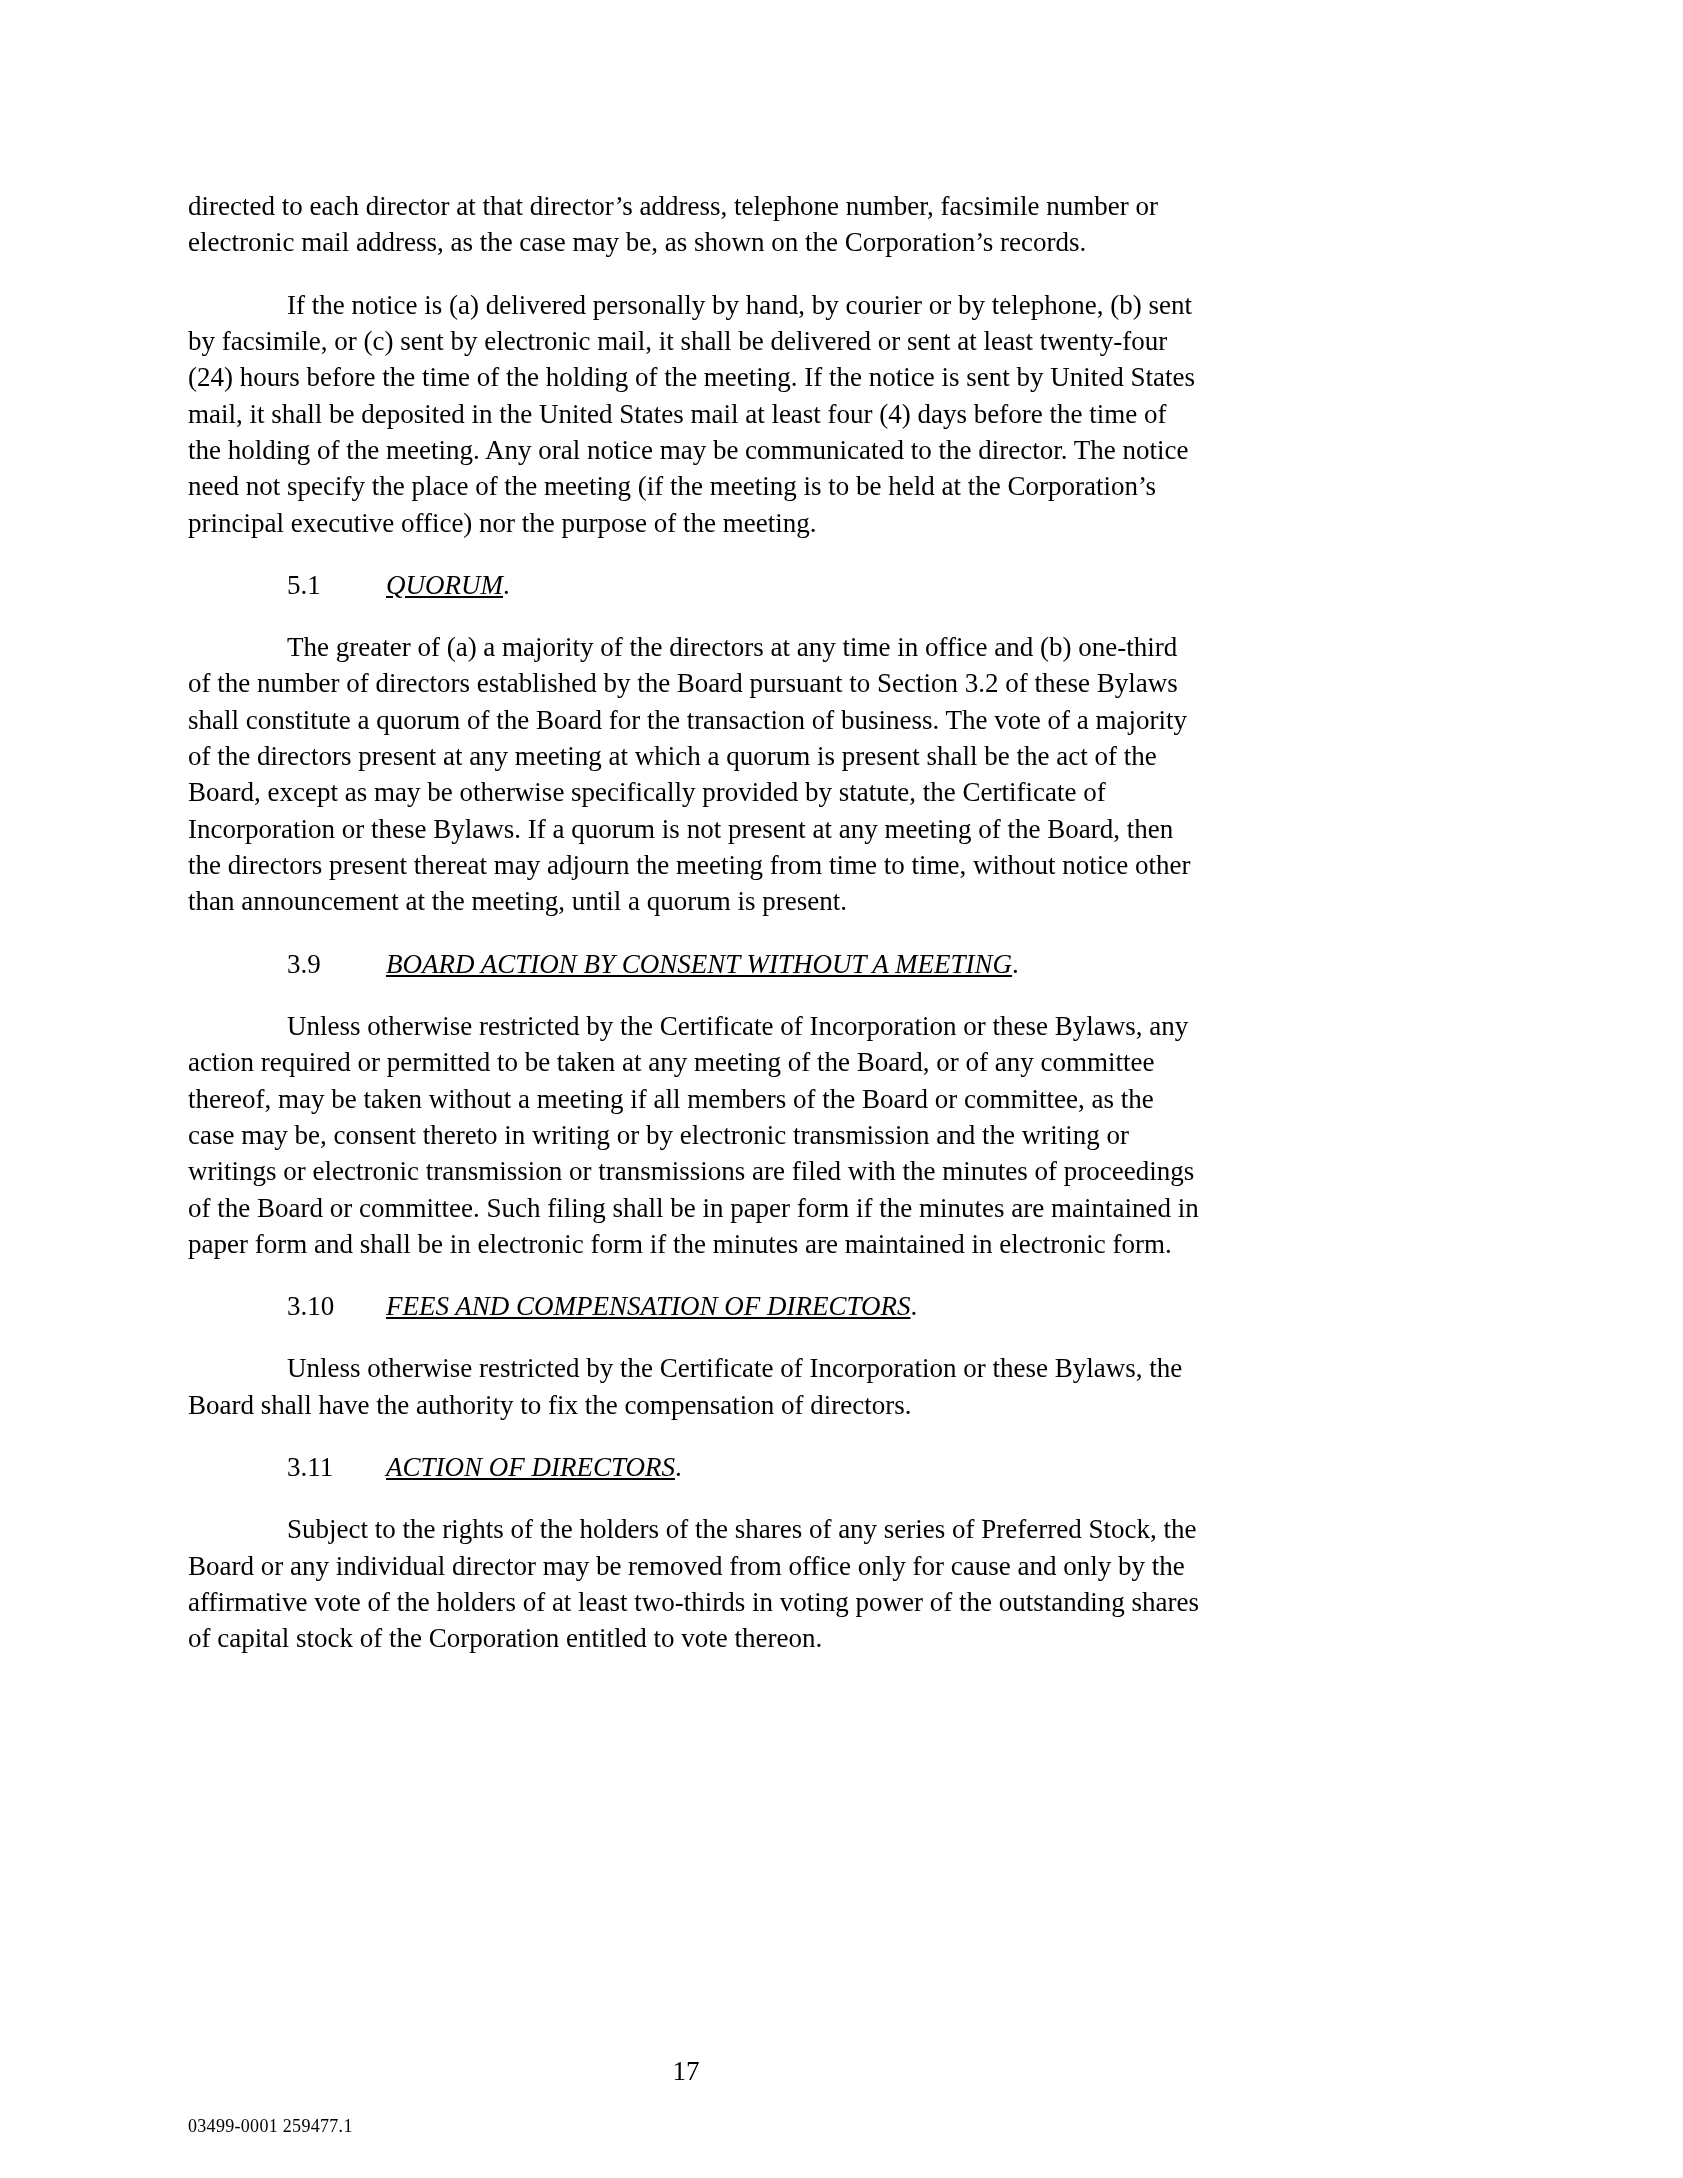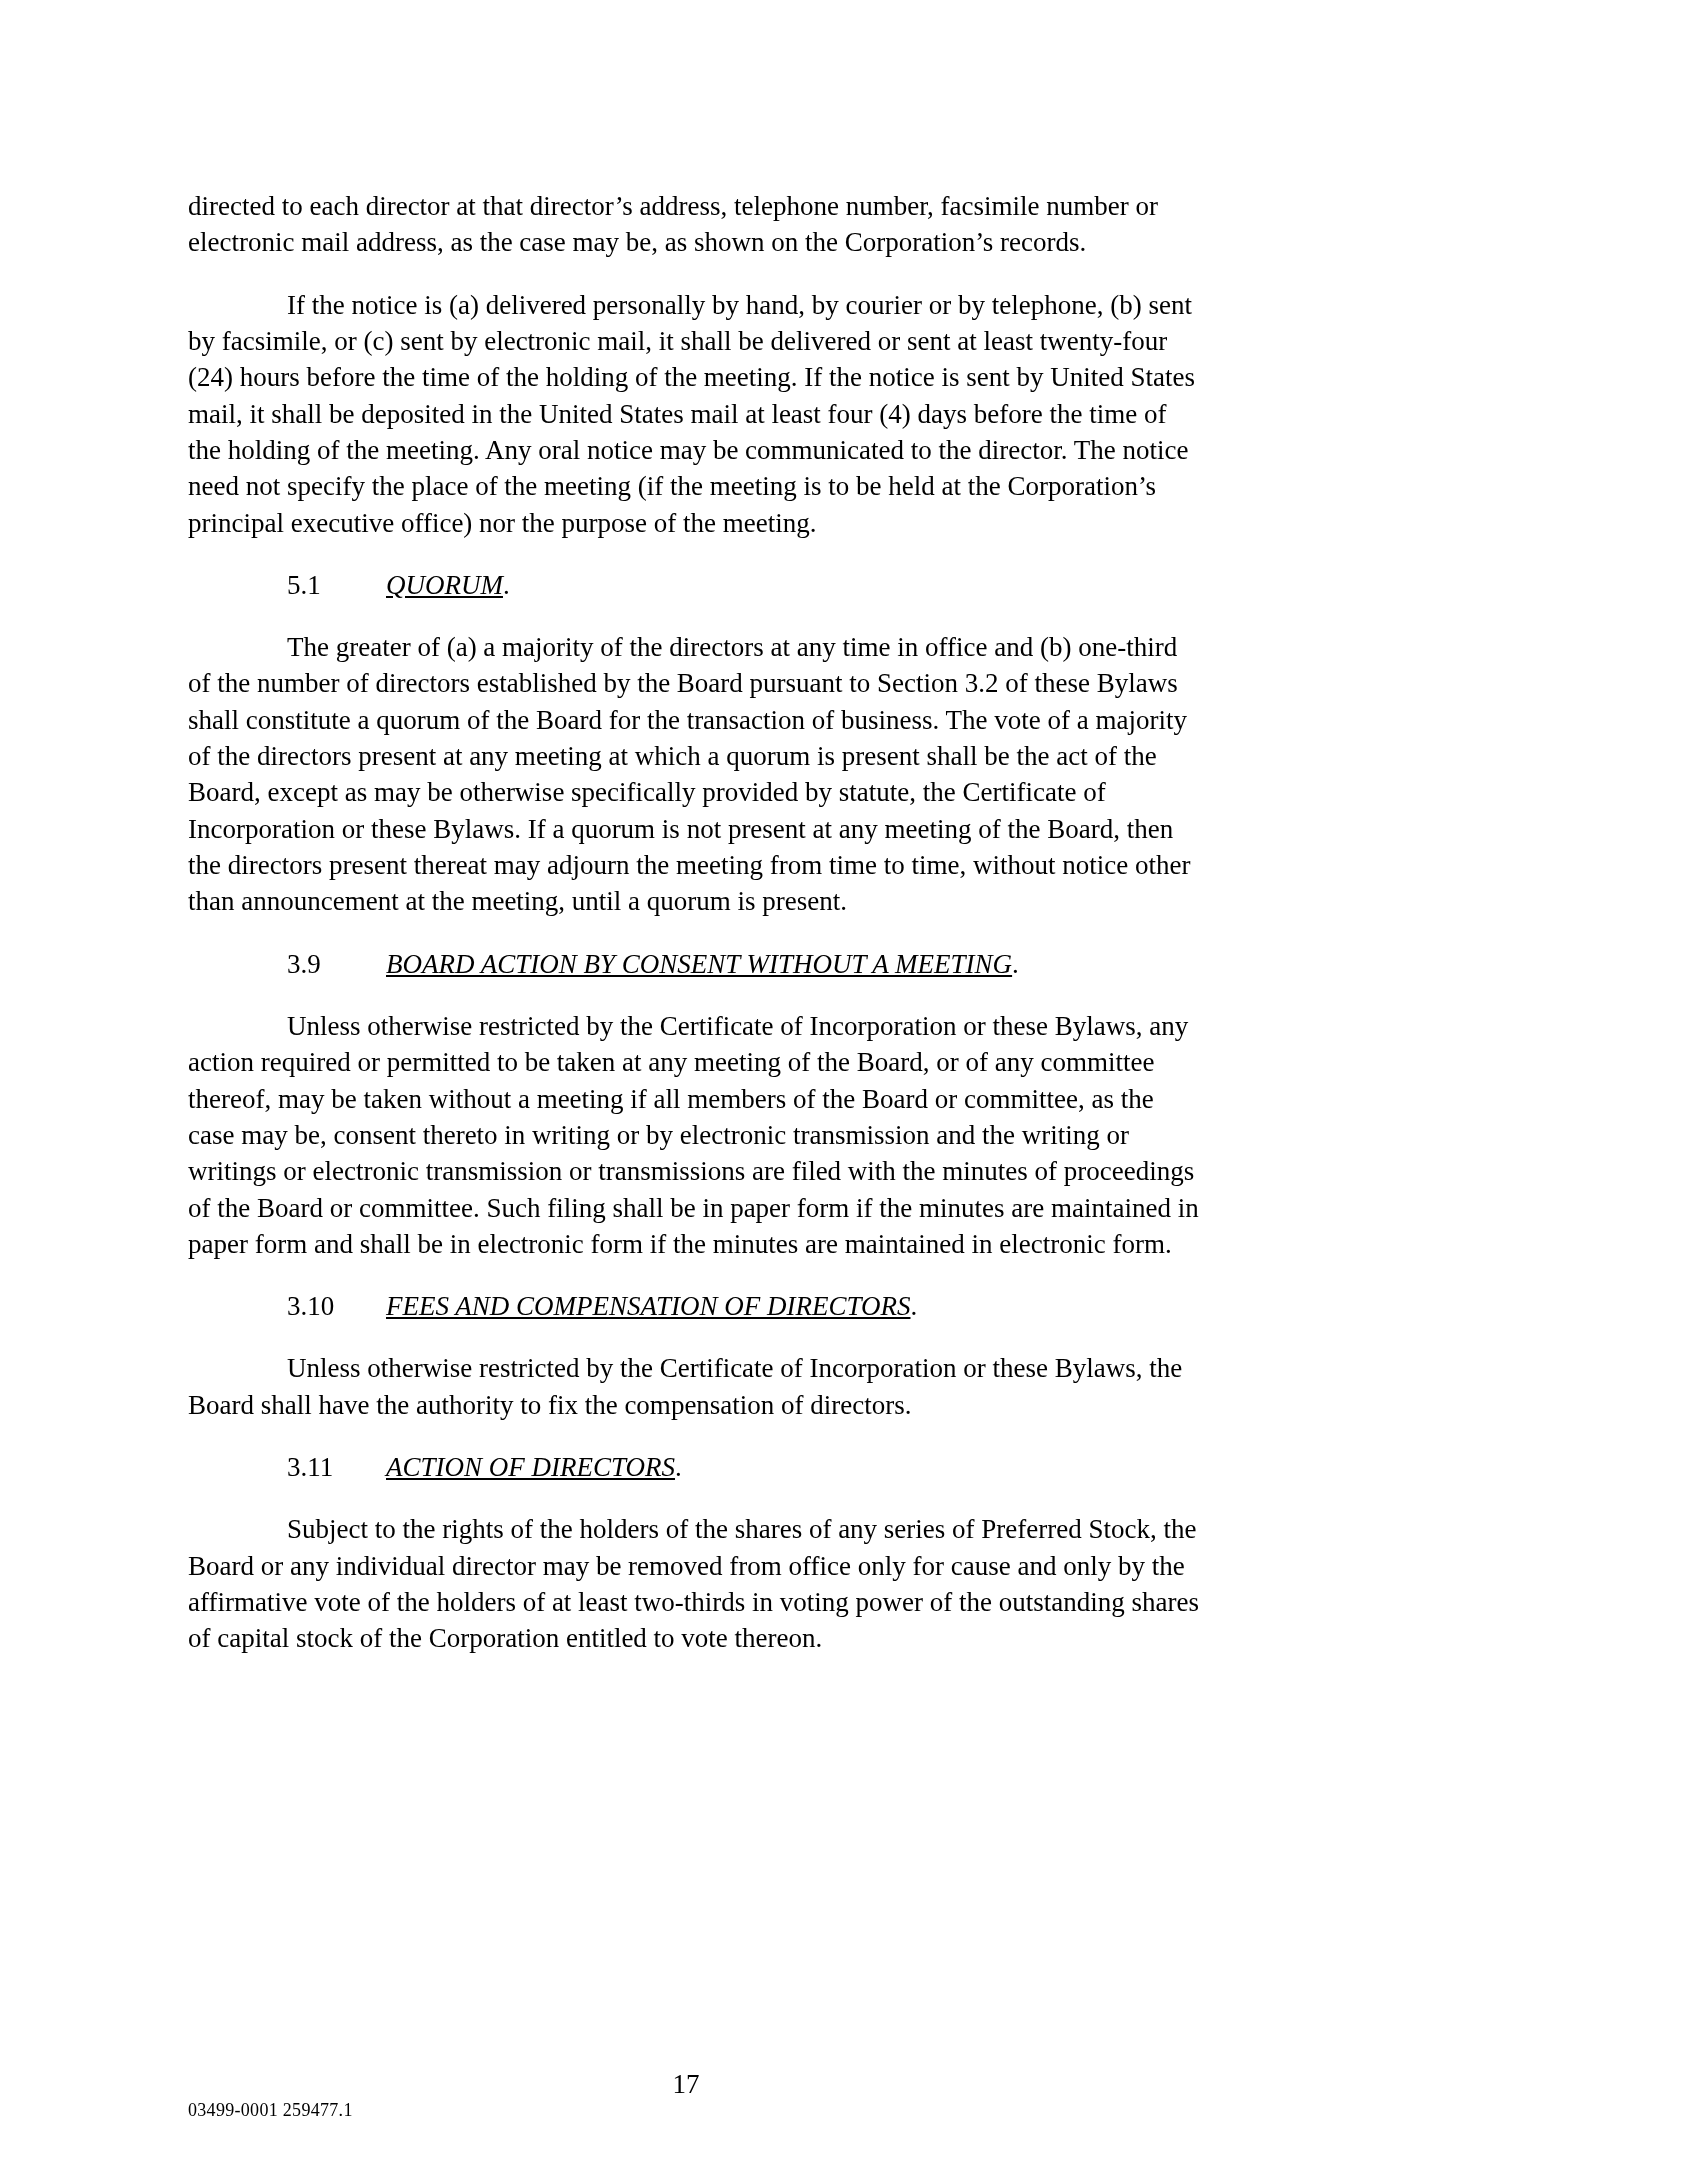--- a/index.html
+++ b/index.html
@@ -47,28 +47,28 @@
     width: 99px;
   }
   .section-head .title {
     text-decoration: underline;
     font-style: italic;
   }
   .page-number {
     position: absolute;
     left: 0;
     right: 0;
-    bottom: 78px;
+    bottom: 91px;
     text-align: center;
     font-size: 27px;
   }
   .footer-ref {
     position: absolute;
     left: 188px;
-    bottom: 57px;
+    bottom: 41px;
     font-size: 18px;
     letter-spacing: 0.3px;
   }
 </style>
 </head>
 <body>
 
 <div class="page">
   <div class="doc-body">
 

